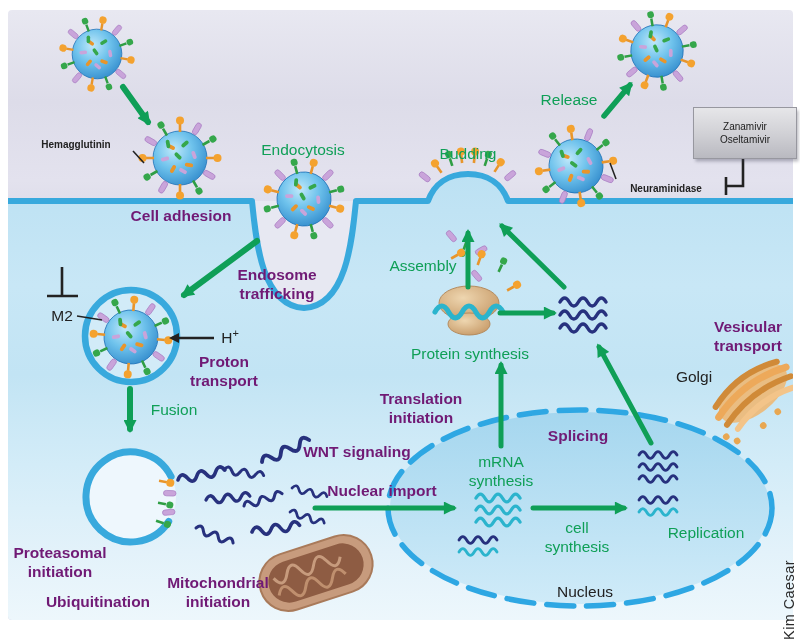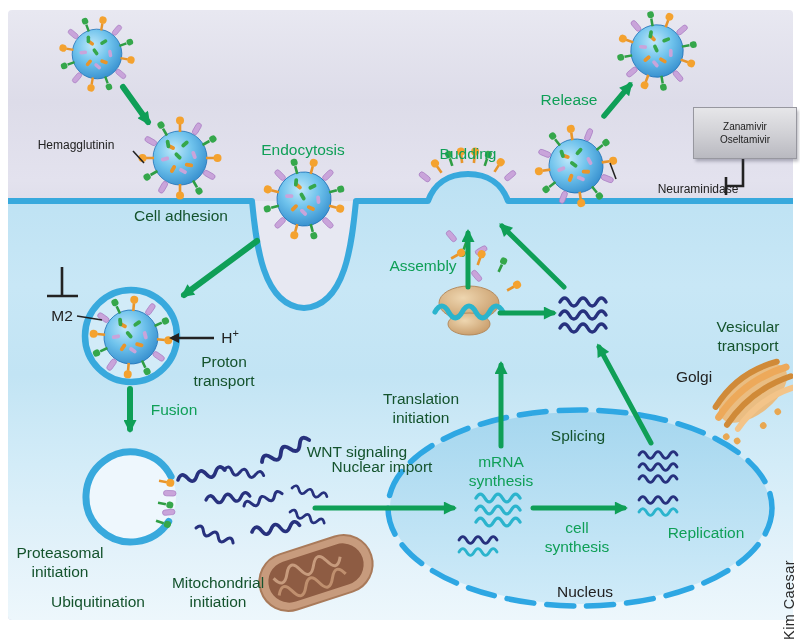--- a/index.html
+++ b/index.html
@@ -2,23 +2,23 @@
 <html><head>
 <meta charset="utf-8">
 <style>
   html,body{margin:0;padding:0;background:#ffffff;}
   .stage{position:relative;width:800px;height:644px;background:#ffffff;overflow:hidden;
          font-family:"Liberation Sans",sans-serif;}
   .art{position:absolute;left:0;top:0;width:800px;height:644px;}
   .lbl{position:absolute;transform:translate(-50%,-50%);white-space:pre-line;text-align:center;
        font-size:15.5px;line-height:1.24;font-weight:400;pointer-events:none;}
   .green{color:#0f9f57;}
-  .red{color:#14532d;}
+  .red{color:#701a75;font-weight:bold;}
   .blk{color:#222222;}
-  .big{font-size:12px;}
+  .big{font-size:10px;font-weight:bold;}
   .drugbox{position:absolute;background:linear-gradient(180deg,#e6e6e9 0%,#cfcfd4 55%,#b9b9c0 100%);
        border:1px solid #97979f;border-radius:0;box-shadow:1.5px 2.5px 3px rgba(60,60,80,.35);
        color:#1c1c1c;display:flex;align-items:center;justify-content:center;text-align:center;
        white-space:pre-line;font-size:10px;line-height:1.3;}
   .credit{position:absolute;transform:translate(-50%,-50%) rotate(-90deg);color:#2b2b2b;
        font-size:14.5px;letter-spacing:.4px;white-space:nowrap;}
   sup{font-size:11px;}
 </style>
 </head>
 <body>
@@ -247,43 +247,46 @@
   </g>
 </svg>
 
 <div class="lbl green" style="left:303px;top:150px">Endocytosis</div>
 <div class="lbl green" style="left:174px;top:410px">Fusion</div>
 <div class="lbl green" style="left:501px;top:471px">mRNA
 synthesis</div>
 <div class="lbl green" style="left:577px;top:537px">cell
 synthesis</div>
 <div class="lbl green" style="left:706px;top:533px">Replication</div>
+<div class="lbl green" style="left:470px;top:354px">Protein synthesis</div>
 <div class="lbl green" style="left:423px;top:266px">Assembly</div>
 <div class="lbl green" style="left:468px;top:154px">Budding</div>
 <div class="lbl green" style="left:569px;top:100px">Release</div>
 
 <div class="lbl red" style="left:181px;top:216px">Cell adhesion</div>
+<div class="lbl red" style="left:277px;top:284px">Endosome
+trafficking</div>
 <div class="lbl red" style="left:224px;top:371px">Proton
 transport</div>
 <div class="lbl red" style="left:60px;top:562px">Proteasomal
 initiation</div>
 <div class="lbl red" style="left:98px;top:602px">Ubiquitination</div>
 <div class="lbl red" style="left:218px;top:592px">Mitochondrial
 initiation</div>
 <div class="lbl red" style="left:357px;top:452px">WNT signaling</div>
-<div class="lbl red" style="left:382px;top:467px">Nuclear import</div>
+<div class="lbl red" style="left:382px;top:491px">Nuclear import</div>
 <div class="lbl red" style="left:421px;top:408px">Translation
 initiation</div>
 <div class="lbl red" style="left:578px;top:436px">Splicing</div>
 <div class="lbl red" style="left:748px;top:336px">Vesicular
 transport</div>
 
 <div class="lbl blk big" style="left:76px;top:145px">Hemagglutinin</div>
 <div class="lbl blk" style="left:62px;top:316px">M2</div>
-<div class="lbl blk big" style="left:698px;top:189px">Neuraminidase</div>
+<div class="lbl blk big" style="left:666px;top:189px">Neuraminidase</div>
 <div class="lbl blk" style="left:694px;top:377px">Golgi</div>
 <div class="lbl blk" style="left:585px;top:592px">Nucleus</div>
 <div class="lbl blk" style="left:230px;top:337px"><span>H</span><sup>+</sup></div>
 
 <div class="drugbox" style="left:693px;top:107px;width:102px;height:50px">Zanamivir
 Oseltamivir</div>
 
 <div class="credit" style="left:789px;top:600px">Kim Caesar</div>
 
 </div>

